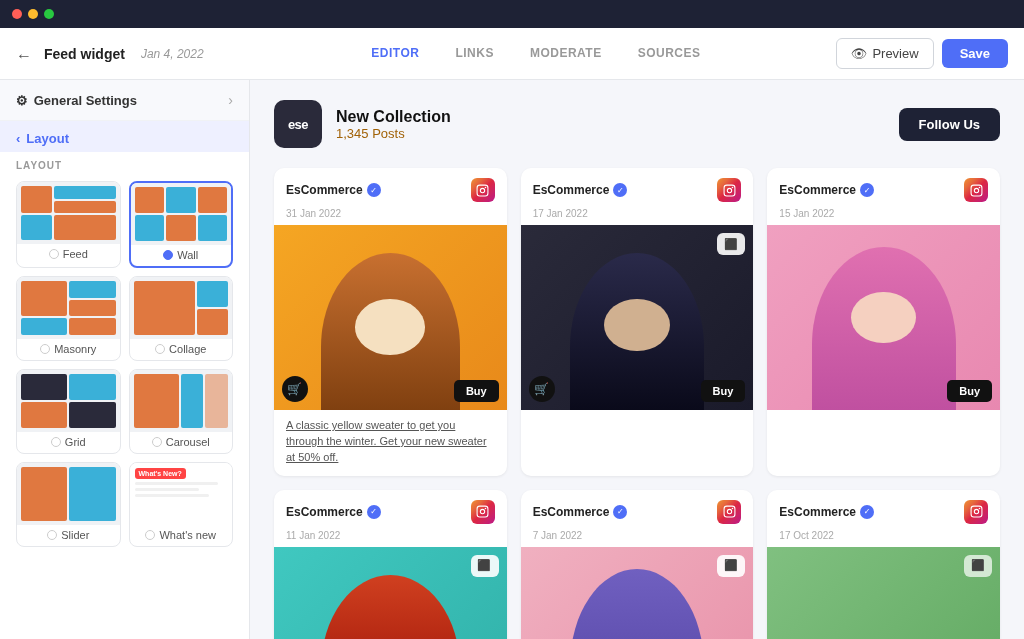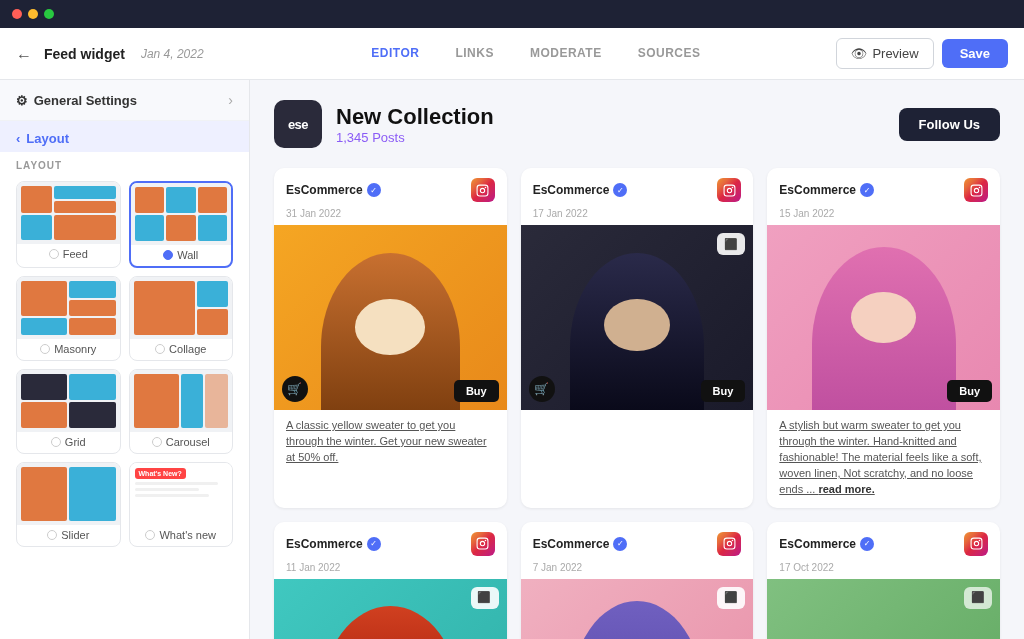--- a/index.html
+++ b/index.html
@@ -222,27 +222,27 @@
       background: #2a2a3a;
       display: flex;
       align-items: center;
       justify-content: center;
       color: #fff;
       font-size: 13px;
       font-weight: 700;
       letter-spacing: -0.5px;
     }
     .widget-info h2 {
-      font-size: 22px;
+      font-size: 16px;
       font-weight: 700;
       color: #111;
     }
     .widget-info p {
       font-size: 13px;
-      color: #8b5cf6;
+      color: #a16207;
     }
     .btn-follow {
       margin-left: auto;
       padding: 9px 20px;
       border-radius: 8px;
       background: #1e2235;
       color: #fff;
       border: none;
       font-size: 13px;
       font-weight: 600;
@@ -614,24 +614,20 @@
                 <circle cx="17.5" cy="6.5" r="1.5" fill="white"></circle>
               </svg>
           </div>
         </div>
         <div style="font-size:10px;color:#aaa;padding:0 12px 6px;">15 Jan 2022</div>
         <div class="post-img-bg pink-bg">
           <div style="position:absolute;width:62%;height:88%;bottom:0;left:19%;background:linear-gradient(180deg,#e070b0,#c050a0);border-radius:50% 50% 0 0 / 60% 60% 0 0;"></div>
           <div style="position:absolute;width:28%;height:28%;bottom:36%;left:36%;background:#f5d0c0;border-radius:50%;"></div>
           <div class="buy-btn">Buy</div>
         </div>
-        <div class="post-caption">
-          A stylish but warm sweater to get you through the winter. Hand-knitted and fashionable! The material feels like a soft, woven linen, Not scratchy, and no loose ends ...
-          <span class="read-more">read more.</span>
-        </div>
       </div>
 
       <div class="post-card">
         <div class="post-header">
           <div class="post-author">
             <span class="post-author-name">EsCommerce</span>
             <span class="verified-icon">✓</span>
           </div>
           <div class="instagram-icon">
             <svg width="13" height="13" viewBox="0 0 24 24" fill="white">

